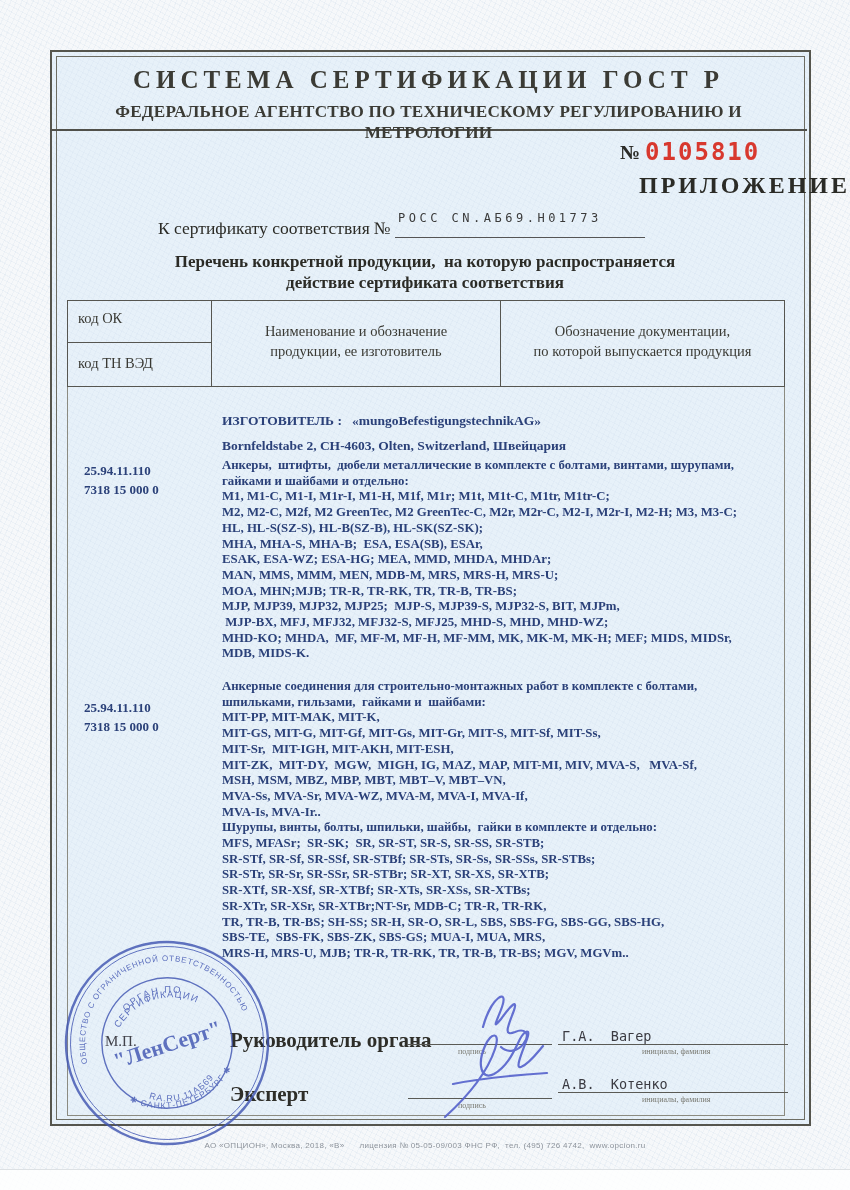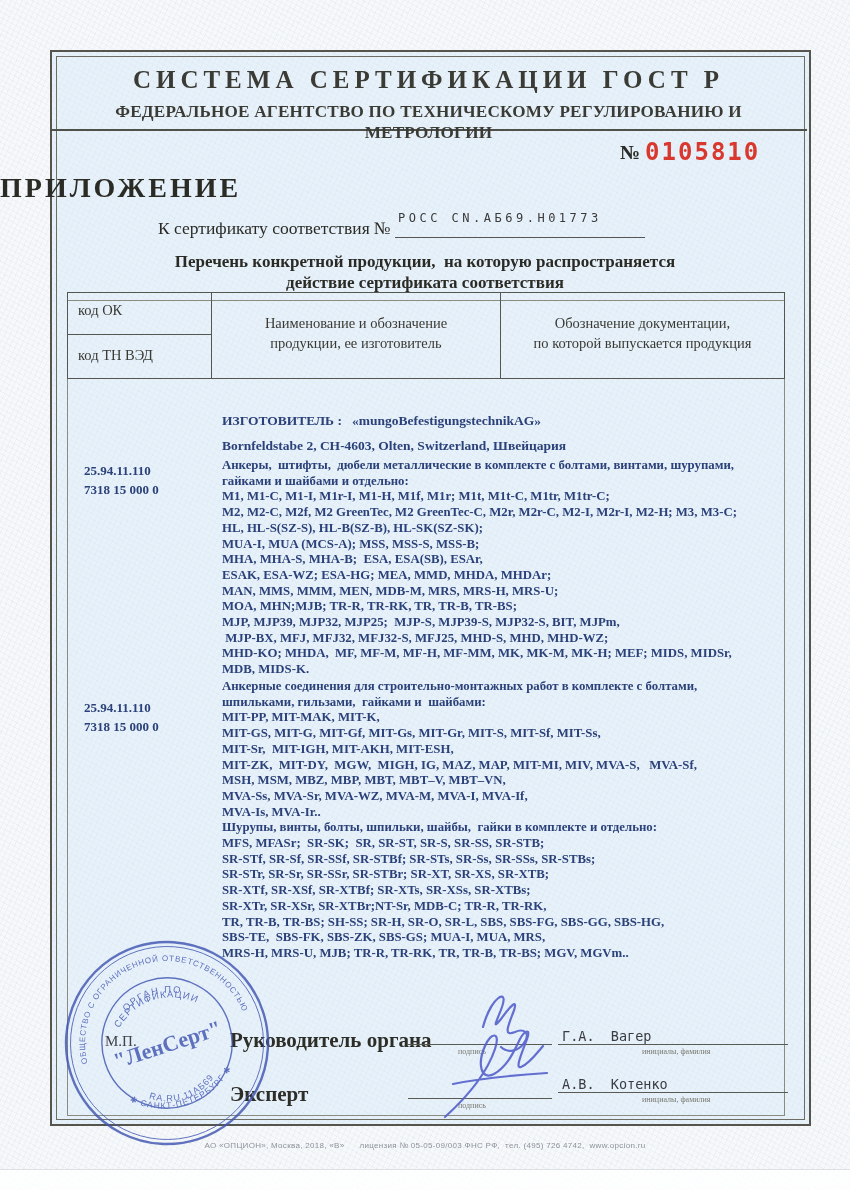--- a/index.html
+++ b/index.html
@@ -20,30 +20,30 @@
   .header-band{left:50px;top:50px;width:757px;height:79px;border-bottom:2px solid #50504a;}
   .h-sys{position:absolute;left:0;right:0;top:16px;text-align:center;
          font-size:25px;font-weight:bold;letter-spacing:5px;color:#3b3b35;}
   .h-agency{position:absolute;left:0;right:0;top:51px;text-align:center;
          font-size:17.5px;font-weight:bold;letter-spacing:0.2px;color:#3b3b35;transform:scaleX(0.98);}
   
   .blank-no{left:620px;top:138px;font-size:20px;font-weight:bold;color:#2c2c28;white-space:pre;}
   .blank-no .digits{font-family:"DejaVu Sans Mono",monospace;font-weight:bold;
          font-size:24px;letter-spacing:2px;color:#d8382e;vertical-align:-1px;}
   
-  .doc-title{left:0;right:0;top:172px;text-align:left;font-size:28px;font-weight:bold;
+  .doc-title{left:0;right:0;top:172px;text-align:right;font-size:24px;font-weight:bold;
          letter-spacing:3px;color:#2b2b26;}
   .cert-line{left:158px;top:218px;font-size:17.5px;color:#2b2b26;}
   .cert-no{left:398px;top:211px;width:250px;font-family:"DejaVu Sans Mono",monospace;
          font-size:12px;letter-spacing:3.5px;color:#3a3a3a;white-space:pre;}
   .cert-underline{left:395px;top:237px;width:250px;border-bottom:1px solid #555;}
   .subtitle{left:0;right:0;text-align:center;font-size:17px;font-weight:bold;color:#2b2b26;white-space:pre;}
   
   .table-body-frame{left:67px;top:300px;width:716px;height:814px;border:1px solid #8b8b81;}
-  .table-head{left:67px;top:292px;width:716px;height:85px;border:1.5px solid #565650;display:flex;justify-content:space-between;}
+  .table-head{left:67px;top:300px;width:716px;height:85px;border:1.5px solid #565650;display:flex;justify-content:space-between;}
   .th-col1{width:143px;border-right:1px solid #565650;display:flex;flex-direction:column;}
   .th-col1 .c1a{flex:1;padding:9px 0 0 10px;font-size:14.5px;color:#3a3a34;}
   .th-col1 .c1b{flex:1;border-top:1px solid #565650;padding:12px 0 0 10px;font-size:14.5px;color:#3a3a34;}
   .th-col2{width:288px;border-right:1px solid #565650;text-align:center;
            padding-top:20px;font-size:14.5px;color:#3a3a34;line-height:20px;}
   .th-col3{flex:1;text-align:center;padding-top:20px;font-size:14.5px;color:#3a3a34;line-height:20px;}
   
   .navy{color:#2b4179;}
   .manu{left:222px;top:413px;font-size:13.5px;font-weight:bold;white-space:pre;}
   .manu2{left:222px;top:438px;font-size:13.5px;font-weight:bold;white-space:pre;}
@@ -111,21 +111,20 @@
 
   <div class="abs codes navy" style="top:700px;">25.94.11.110</div>
   <div class="abs codes navy" style="top:719px;">7318 15 000 0</div>
 
   <div class="abs plist navy" style="top:458px;">
     <div class="pl">Анкеры,  штифты,  дюбели металлические в комплекте с болтами, винтами, шурупами,</div>
     <div class="pl">гайками и шайбами и отдельно:</div>
     <div class="pl">M1, M1-C, M1-I, M1r-I, M1-H, M1f, M1r; M1t, M1t-C, M1tr, M1tr-C;</div>
     <div class="pl">M2, M2-C, M2f, M2 GreenTec, M2 GreenTec-C, M2r, M2r-C, M2-I, M2r-I, M2-H; M3, M3-C;</div>
     <div class="pl">HL, HL-S(SZ-S), HL-B(SZ-B), HL-SK(SZ-SK);</div>
-    <div class="pl">MUA-I, MUA (MCS-A); MSS, MSS-S, MSS-B;</div>
     <div class="pl">MHA, MHA-S, MHA-B;  ESA, ESA(SB), ESAr,</div>
     <div class="pl">ESAK, ESA-WZ; ESA-HG; MEA, MMD, MHDA, MHDAr;</div>
     <div class="pl">MAN, MMS, MMM, MEN, MDB-M, MRS, MRS-H, MRS-U;</div>
     <div class="pl">MOA, MHN;MJB; TR-R, TR-RK, TR, TR-B, TR-BS;</div>
     <div class="pl">MJP, MJP39, MJP32, MJP25;  MJP-S, MJP39-S, MJP32-S, BIT, MJPm,</div>
     <div class="pl"> MJP-BX, MFJ, MFJ32, MFJ32-S, MFJ25, MHD-S, MHD, MHD-WZ;</div>
     <div class="pl">MHD-KO; MHDA,  MF, MF-M, MF-H, MF-MM, MK, MK-M, MK-H; MEF; MIDS, MIDSr,</div>
     <div class="pl">MDB, MIDS-K.</div>
   </div>
 

